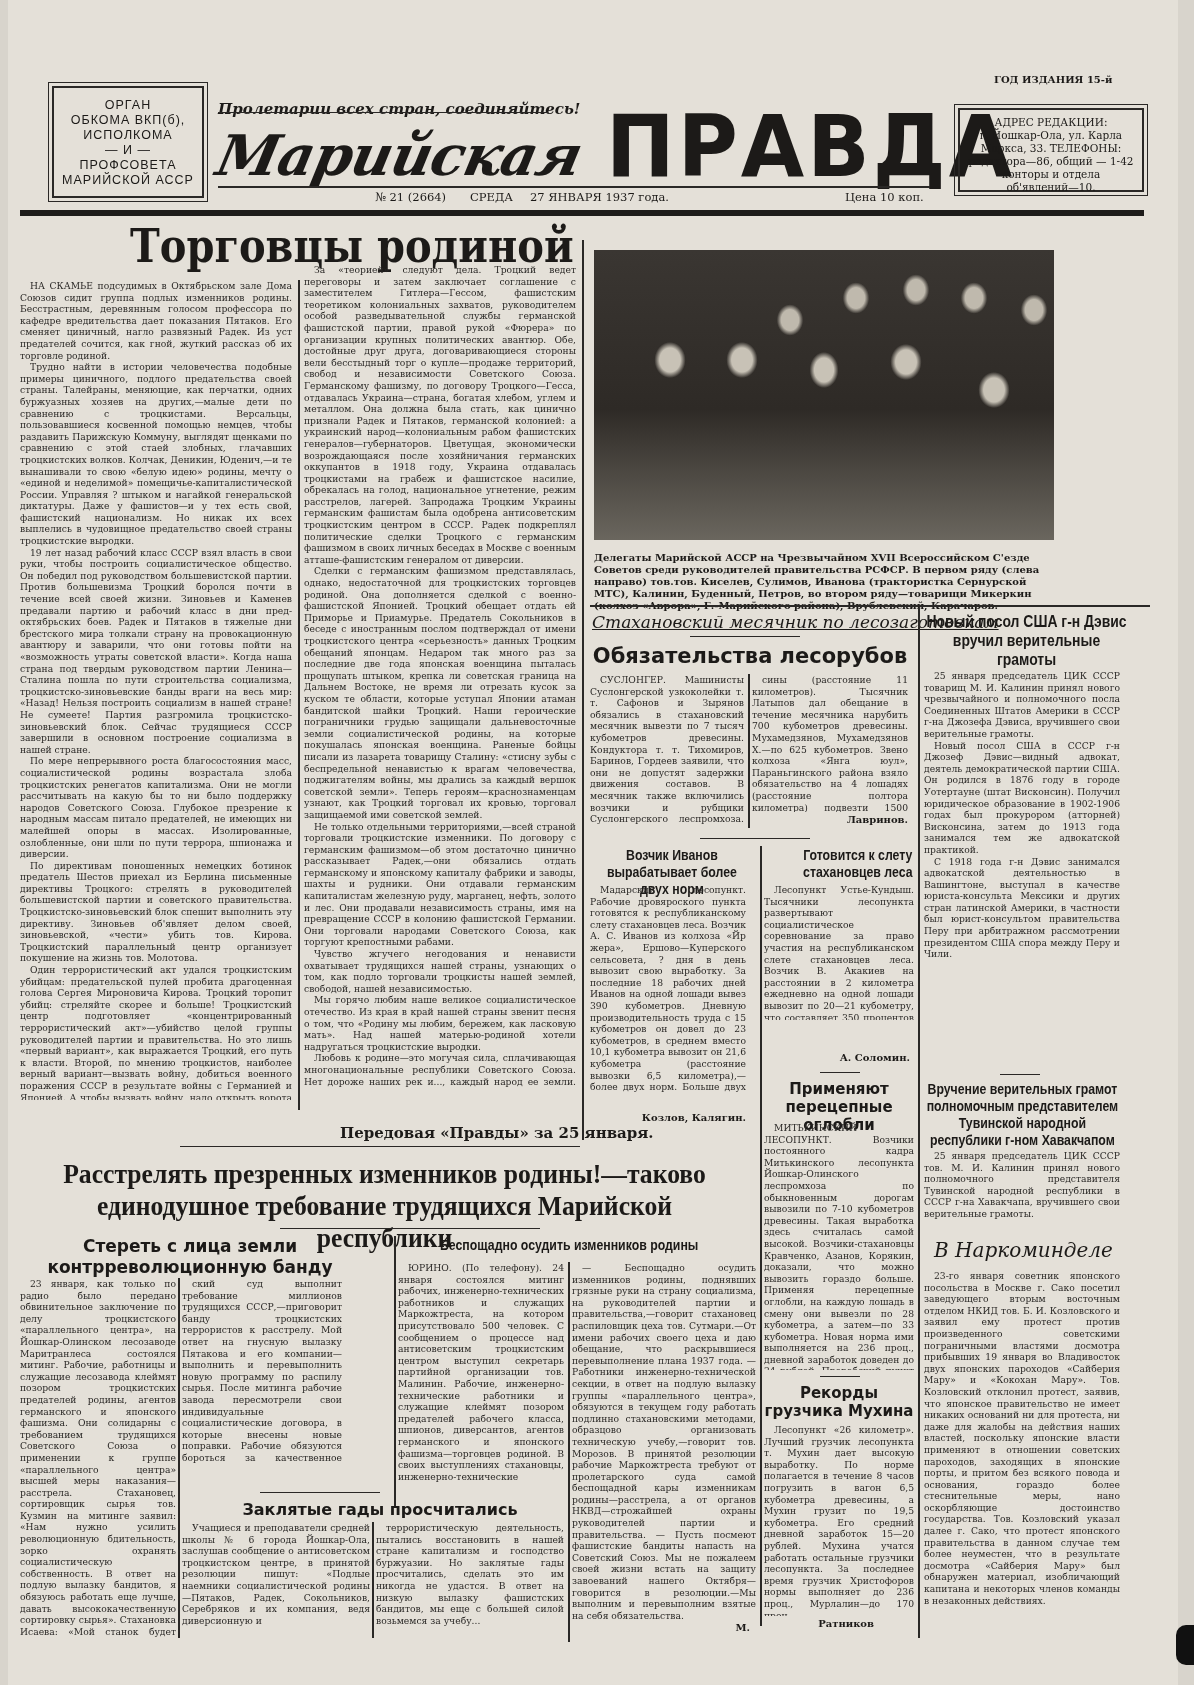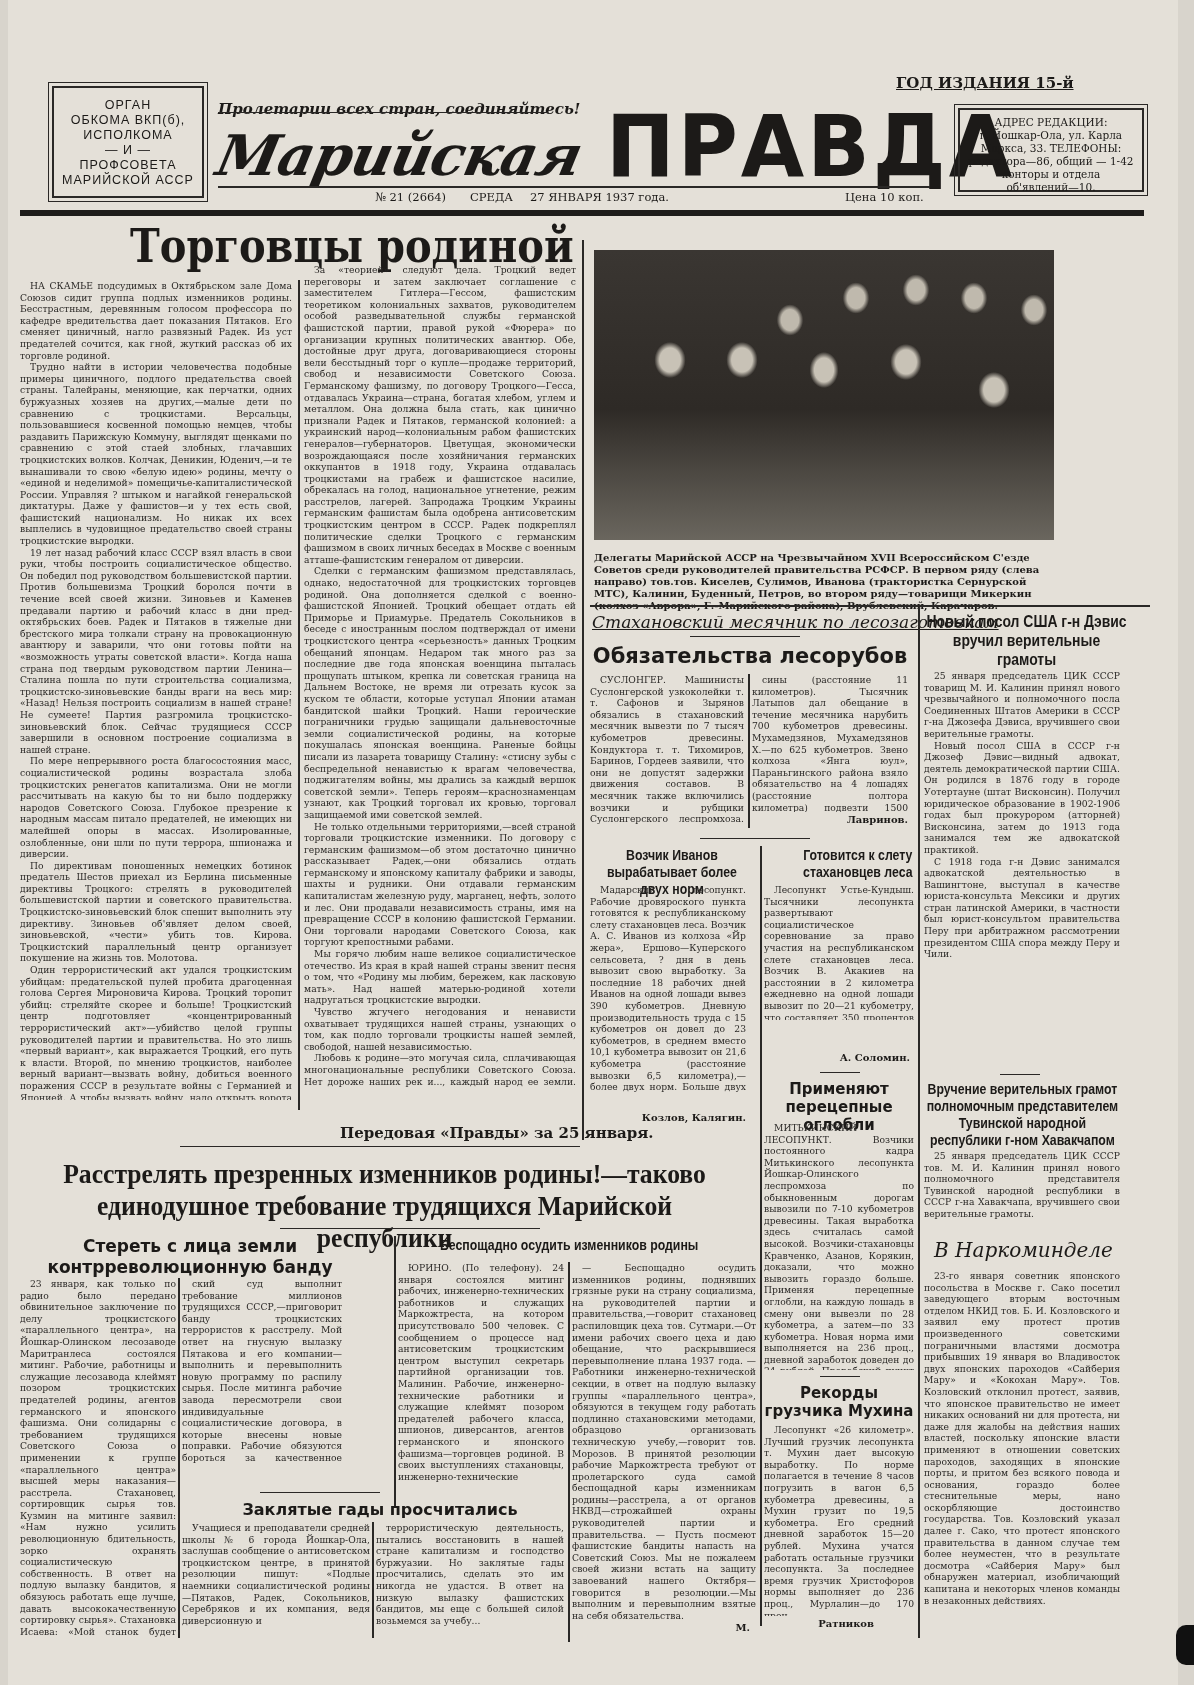--- a/index.html
+++ b/index.html
@@ -10,21 +10,21 @@
   .boxed{border:2px solid #2a2826;outline:1px solid #2a2826;outline-offset:3px;}
   .organ{left:52px;top:86px;width:152px;height:112px;text-align:center;font-family:"Liberation Sans",sans-serif;
          font-size:12.5px;line-height:15px;letter-spacing:1px;padding-top:10px;box-sizing:border-box;}
   .slogan{left:218px;top:100px;font-style:italic;font-weight:bold;font-size:15px;font-family:"DejaVu Serif",serif;}
   .title-script{left:218px;top:122px;font-size:56px;font-style:italic;font-weight:900;
        font-family:"DejaVu Serif",serif;letter-spacing:-1px;transform:skewX(-12deg);}
   .title-block{left:606px;top:106px;font-size:82px;font-weight:900;font-family:"DejaVu Sans",sans-serif;
        letter-spacing:3px;line-height:82px;transform:scaleY(1.05);}
   .rule{position:absolute;background:#2a2826;}
   .dateline{top:190px;font-family:"DejaVu Serif",serif;font-size:11.5px;}
-  .year{left:896px;top:74px;font-size:15px;font-weight:bold;font-family:"DejaVu Serif",serif;text-decoration:underline;}
+  .year{left:994px;top:74px;font-size:10px;font-weight:bold;font-family:"DejaVu Serif",serif;}
   .address{left:958px;top:108px;width:186px;height:84px;text-align:center;font-size:10.5px;line-height:13px;
        padding-top:6px;box-sizing:border-box;}
   .thickbar{left:20px;top:210px;width:1124px;height:6px;background:#1e1c1a;}
   .h-main{left:130px;top:222px;font-size:40px;font-weight:bold;font-family:"DejaVu Serif",serif;transform:scaleY(1.15);}
   .col{position:absolute;font-size:9.2px;line-height:11.6px;text-align:justify;overflow:hidden;color:#2a2826;}
   .col p{margin:0 0 0 0;text-indent:10px;}
   .vline{position:absolute;width:1.5px;background:#2a2826;}
   .hline{position:absolute;height:1.5px;background:#2a2826;}
   .photo{left:594px;top:250px;width:460px;height:290px;
      background:
@@ -88,22 +88,22 @@
   <p>19 лет назад рабочий класс СССР взял власть в свои руки, чтобы построить социалистическое общество. Он победил под руководством большевистской партии. Против большевизма Троцкий боролся почти в течение всей своей жизни. Зиновьев и Каменев предавали партию и рабочий класс в дни пред-октябрьских боев. Радек и Пятаков в тяжелые дни брестского мира толкали страну на провокационную авантюру и заварили, что они готовы пойти на «возможность утраты советской власти». Когда наша страна под твердым руководством партии Ленина—Сталина пошла по пути строительства социализма, троцкистско-зиновьевские банды враги на весь мир: «Назад! Нельзя построить социализм в нашей стране! Не сумеете! Партия разгромила троцкистско-зиновьевский блок. Сейчас трудящиеся СССР завершили в основном построение социализма в нашей стране.</p>
   <p>По мере непрерывного роста благосостояния масс, социалистической родины возрастала злоба троцкистских ренегатов капитализма. Они не могли рассчитывать на какую бы то ни было поддержку народов Советского Союза. Глубокое презрение к народным массам питало предателей, не имеющих ни малейшей опоры в массах. Изолированные, озлобленные, они шли по пути террора, шпионажа и диверсии.</p>
   <p>По директивам поношенных немецких ботинок предатель Шестов приехал из Берлина письменные директивы Троцкого: стрелять в руководителей большевистской партии и советского правительства. Троцкистско-зиновьевский блок спешит выполнить эту директиву. Зиновьев об'являет делом своей, зиновьевской, «чести» убить тов. Кирова. Троцкистский параллельный центр организует покушение на жизнь тов. Молотова.</p>
   <p>Один террористический акт удался троцкистским убийцам: предательской пулей пробита драгоценная голова Сергея Мироновича Кирова. Троцкий торопит убийц: стреляйте скорее и больше! Троцкистский центр подготовляет «концентрированный террористический акт»—убийство целой группы руководителей партии и правительства. Но это лишь «первый вариант», как выражается Троцкий, его путь к власти. Второй, по мнению троцкистов, наиболее верный вариант—вызвать войну, добиться военного поражения СССР в результате войны с Германией и Японией. А чтобы вызвать войну, надо открыть ворота в СССР фашистским интервентам, надо гарантировать им жирную добычу, надо всячески содействовать им: шпионажем и диверсиями. Троцкистская «теория» о невозможности построения социализма в одной стране развивается до своего логического конца—необходимости свержения социализма при помощи фашистской интервенции.</p>
 </div>
 <div class="vline" style="left:298px;top:280px;height:830px;"></div>
 <div class="col" style="left:304px;top:264px;width:272px;height:824px;">
   <p>За «теорией» следуют дела. Троцкий ведет переговоры и затем заключает соглашение с заместителем Гитлера—Гессом, фашистским теоретиком колониальных захватов, руководителем особой разведывательной службы германской фашистской партии, правой рукой «Фюрера» по организации крупных политических авантюр. Обе, достойные друг друга, договаривающиеся стороны вели бесстыдный торг о купле—продаже территорий, свобод и независимости Советского Союза. Германскому фашизму, по договору Троцкого—Гесса, отдавалась Украина—страна, богатая хлебом, углем и металлом. Она должна была стать, как цинично признали Радек и Пятаков, германской колонией: а украинский народ—колониальным рабом фашистских генералов—губернаторов. Цветущая, экономически возрождающаяся после хозяйничания германских оккупантов в 1918 году, Украина отдавалась троцкистами на грабеж и фашистское насилие, обрекалась на голод, национальное угнетение, режим расстрелов, лагерей. Запродажа Троцким Украины германским фашистам была одобрена антисоветским троцкистским центром в СССР. Радек подкреплял политические сделки Троцкого с германским фашизмом в своих личных беседах в Москве с военным атташе-фашистским генералом от диверсии.</p>
   <p>Сделки с германским фашизмом представлялась, однако, недостаточной для троцкистских торговцев родиной. Она дополняется сделкой с военно-фашистской Японией. Троцкий обещает отдать ей Приморье и Приамурье. Предатель Сокольников в беседе с иностранным послом подтверждал от имени троцкистского центра «серьезность» данных Троцким обещаний японцам. Недаром так много раз за последние две года японская военщина пыталась прощупать штыком, крепка ли советская граница на Дальнем Востоке, не время ли отрезать кусок за куском те области, которые уступал Японии атаман бандитской шайки Троцкий. Наши героические пограничники грудью защищали дальневосточные земли социалистической родины, на которые покушалась японская военщина. Раненые бойцы писали из лазарета товарищу Сталину: «стисну зубы с беспредельной ненавистью к врагам человечества, поджигателям войны, мы дрались за каждый вершок советской земли». Теперь героям—краснознаменцам узнают, как Троцкий торговал их кровью, торговал защищаемой ими советской землей.</p>
   <p>Не только отдельными территориями,—всей страной торговали троцкистские изменники. По договору с германским фашизмом—об этом достаточно цинично рассказывает Радек,—они обязались отдать германскому и японскому капиталу фабрики и заводы, шахты и рудники. Они отдавали германским капиталистам железную руду, марганец, нефть, золото и лес. Они продавали независимость страны, имя на превращение СССР в колонию фашистской Германии. Они торговали народами Советского Союза, как торгуют крепостными рабами.</p>
+  <p>Чувство жгучего негодования и ненависти охватывает трудящихся нашей страны, узнающих о том, как подло торговали троцкисты нашей землей, свободой, нашей независимостью.</p>
   <p>Мы горячо любим наше великое социалистическое отечество. Из края в край нашей страны звенит песня о том, что «Родину мы любим, бережем, как ласковую мать». Над нашей матерью-родиной хотели надругаться троцкистские выродки.</p>
-  <p>Чувство жгучего негодования и ненависти охватывает трудящихся нашей страны, узнающих о том, как подло торговали троцкисты нашей землей, свободой, нашей независимостью.</p>
   <p>Любовь к родине—это могучая сила, сплачивающая многонациональные республики Советского Союза. Нет дороже наших рек и..., каждый народ ее земли. Нашим священным лозунгом, социалистической заповедью являются слова товарища Сталина: «...своей земли, ни одного вершка своей земли не отдадим никому».</p>
 
 </div>
 <div class="abs sig" style="left:340px;top:1124px;font-size:15px;">Передовая «Правды» за 25 января.</div>
 <div class="vline" style="left:582px;top:240px;height:900px;"></div>
 
 <div class="abs photo"></div>
 <div class="abs caption">Делегаты Марийской АССР на Чрезвычайном XVII Всероссийском С'езде Советов среди руководителей правительства РСФСР. В первом ряду (слева направо) тов.тов. Киселев, Сулимов, Иванова (трактористка Сернурской МТС), Калинин, Буденный, Петров, во втором ряду—товарищи Микеркин (колхоз «Аврора», Г.-Марийского района), Врублевский, Карачаров.</div>
 <div class="hline" style="left:590px;top:605px;width:560px;"></div>
 

